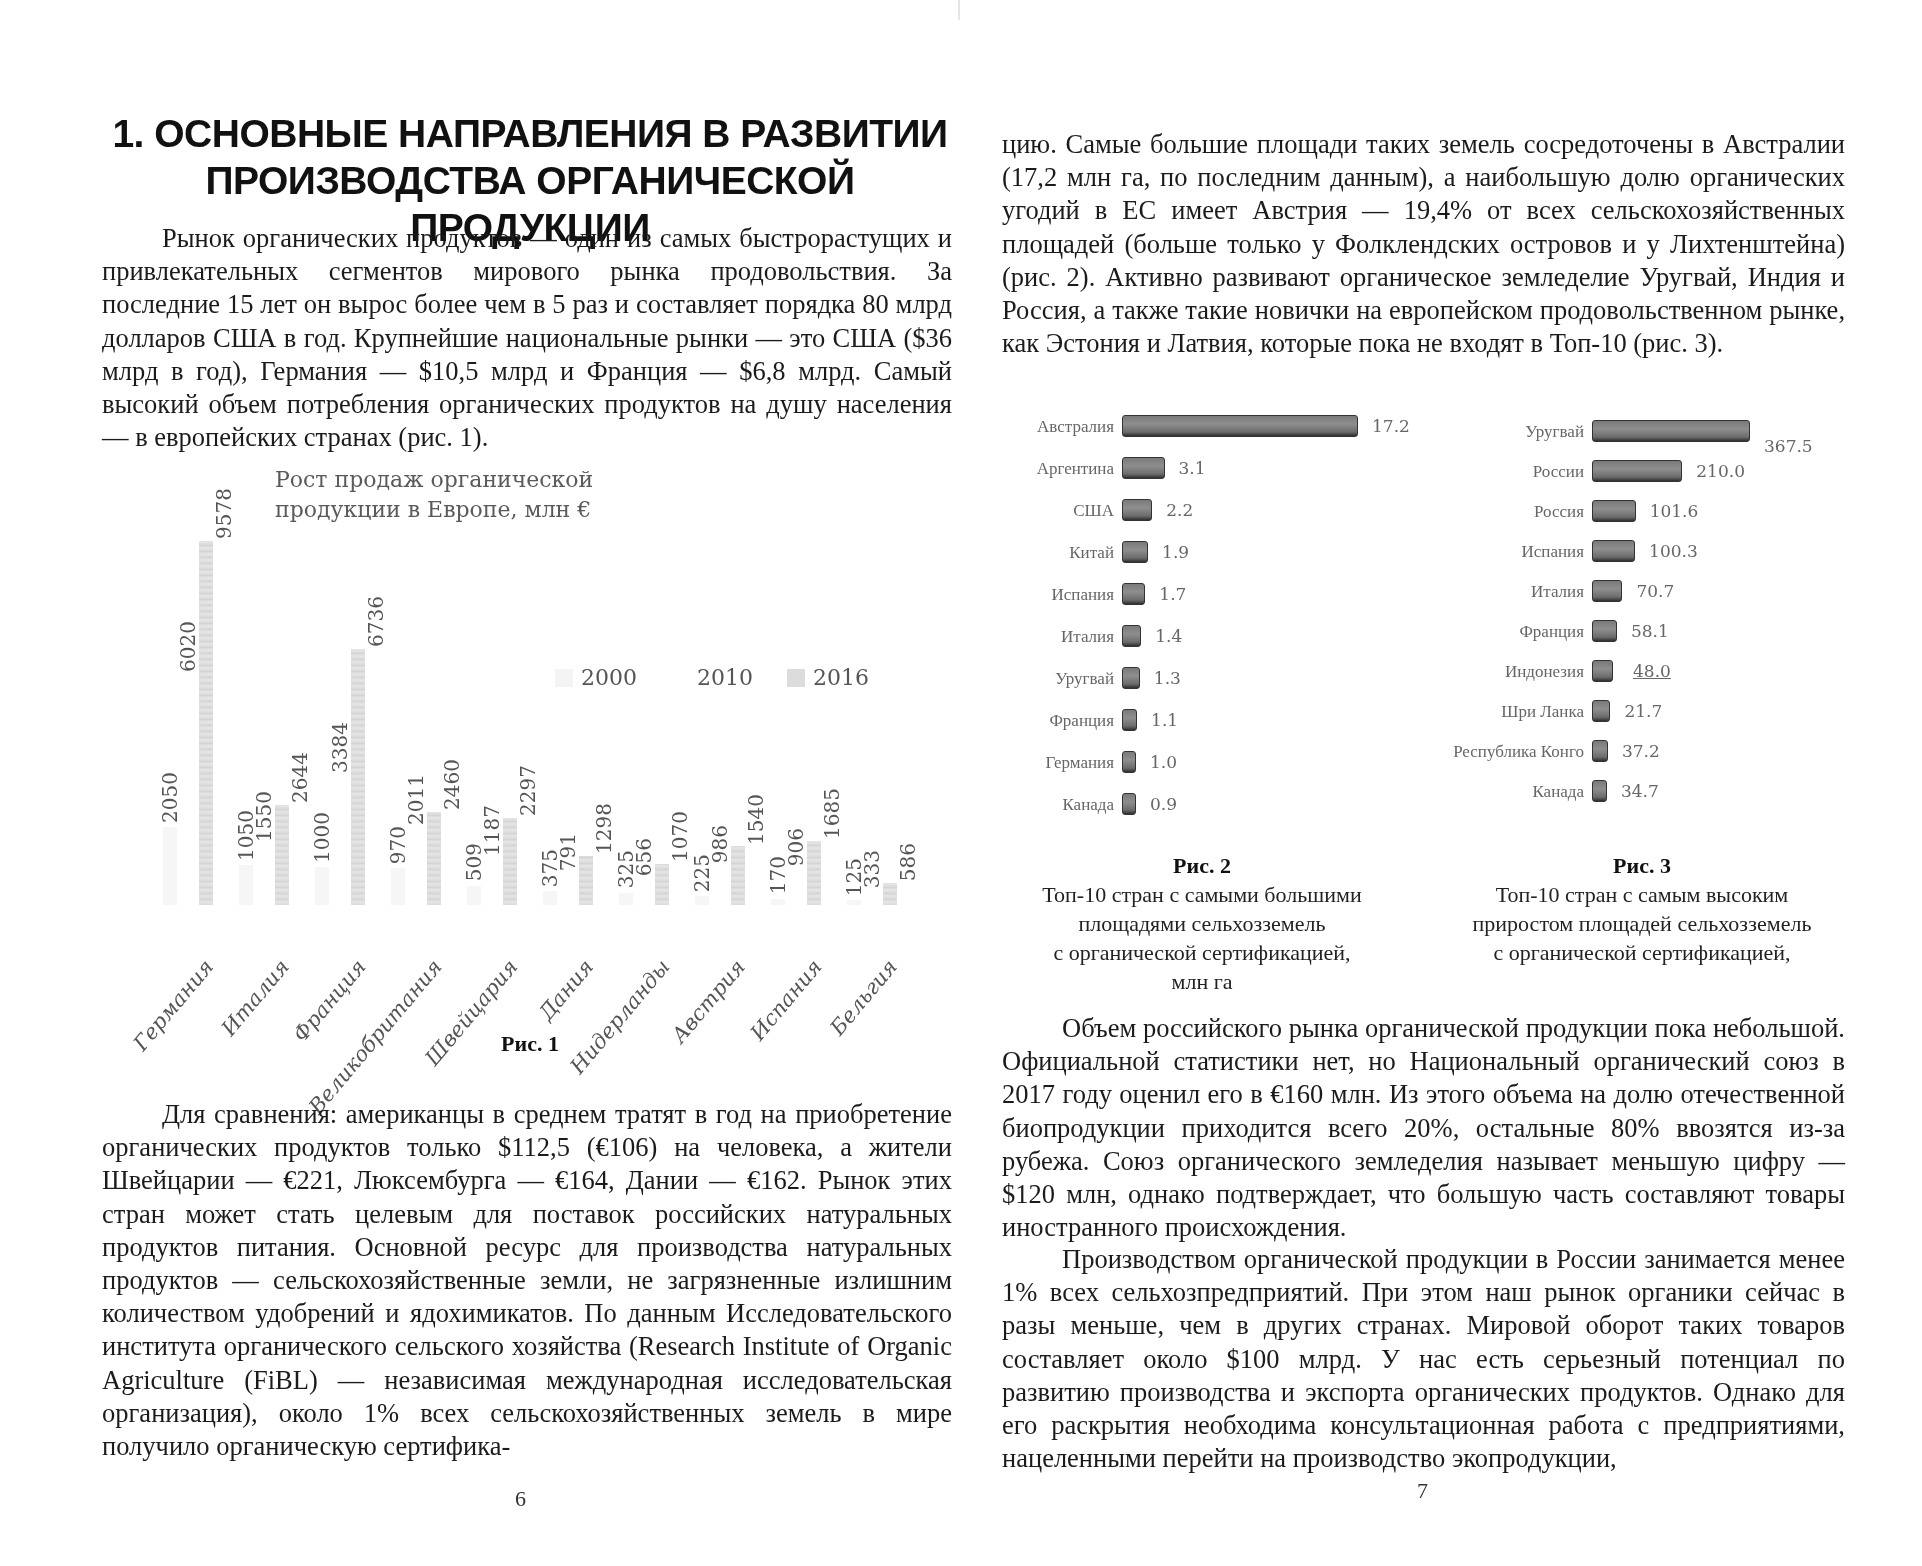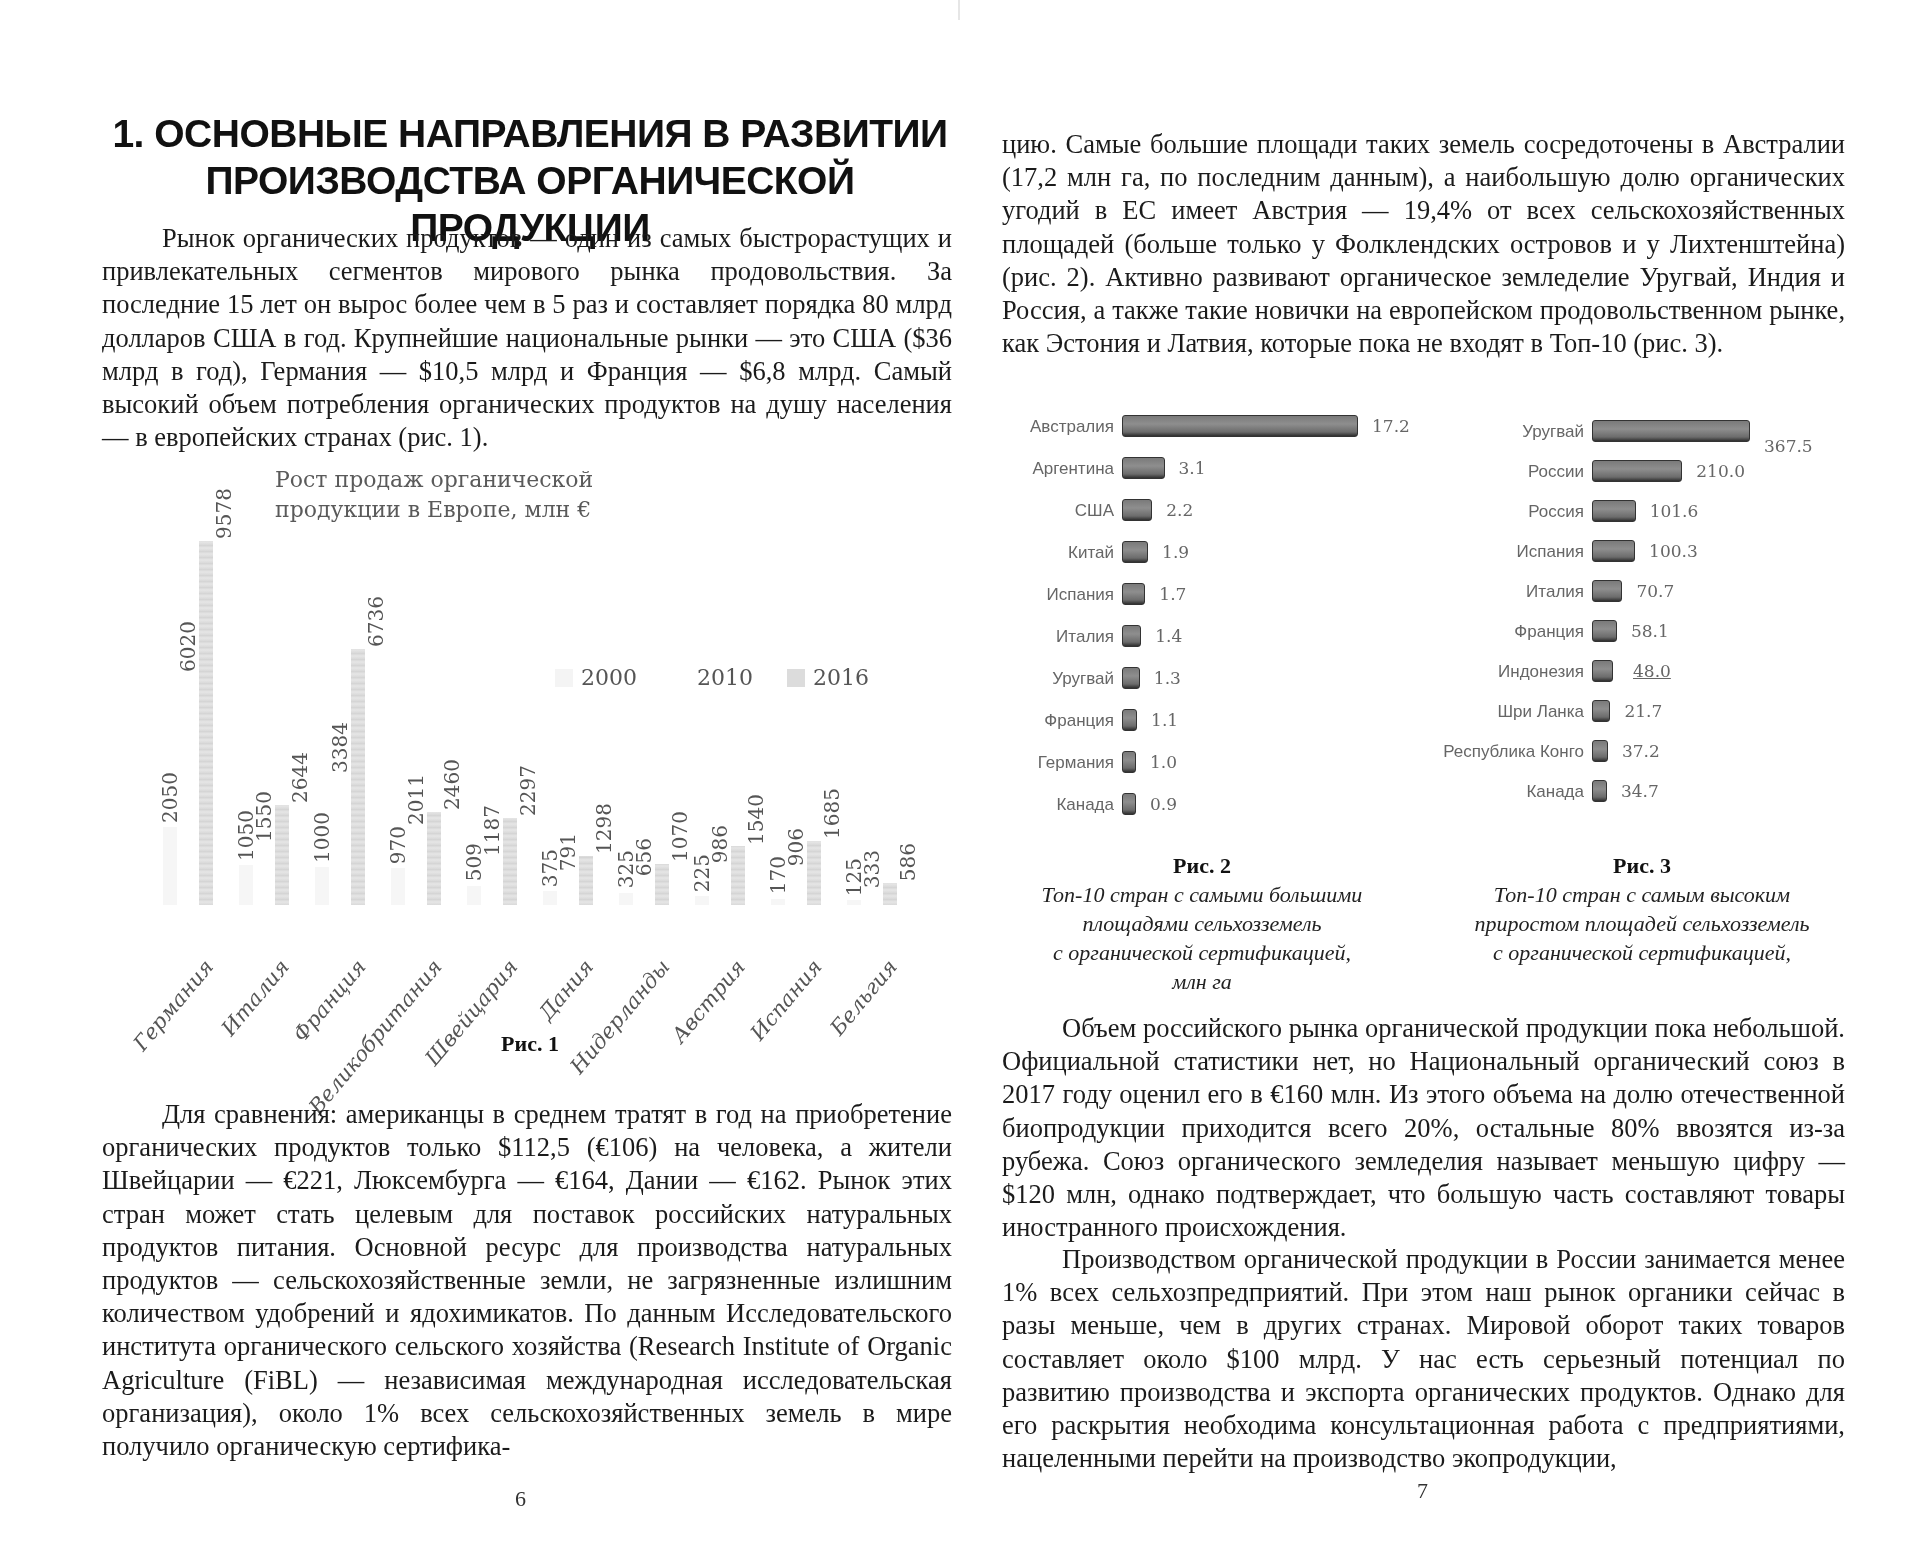--- a/index.html
+++ b/index.html
@@ -27,24 +27,24 @@
   .c1-legend { position:absolute; left:455px; top:200px; font-size:22px; color:#555; font-family:"DejaVu Serif", serif; display:flex; align-items:center; gap:8px; }
   .c1-legend .sw { display:inline-block; width:18px; height:18px; }
   .c1-legend .sw.s2000 { background:#f4f4f4; }
   .c1-legend .sw.s2010 { background:#ffffff; }
   .c1-legend .sw.s2016 { background:#dcdcdc; }
   .c1-legend .lbl { margin-right:26px; }
   .c1-source { position:absolute; left:188px; top:522px; font-size:22px; color:#555; font-family:"DejaVu Serif", serif; white-space:nowrap; }
 
   .fig-cap { position:absolute; text-align:center; }
   .fig-num { font-weight:bold; font-size:22px; line-height:28px; color:#111; }
-  .fig-desc { font-style:italic; font-size:22px; line-height:29px; color:#222; }
+  .fig-desc { font-size:22px; line-height:29px; color:#222; }
 
   .hchart { position:absolute; }
-  .hlabel { position:absolute; text-align:right; font-size:17px; color:#666; font-family:Liberation Sans, sans-serif; white-space:nowrap; }
+  .hlabel { position:absolute; text-align:right; font-size:17px; color:#666; font-family:Liberation Serif, serif; white-space:nowrap; }
   .hbar { position:absolute; height:22px; background:linear-gradient(180deg,#7a7a7a 0%,#8e8e8e 40%,#6c6c6c 80%,#2f2f2f 100%); border:1px solid #333; border-radius:3px; box-sizing:border-box; }
   .hval { position:absolute; font-size:17px; color:#666; font-family:"DejaVu Serif", serif; white-space:nowrap; }
 
   .pagenum { position:absolute; font-size:22px; color:#333; }
 </style>
 </head>
 <body>
 
 <div class="gutter"></div>
 

